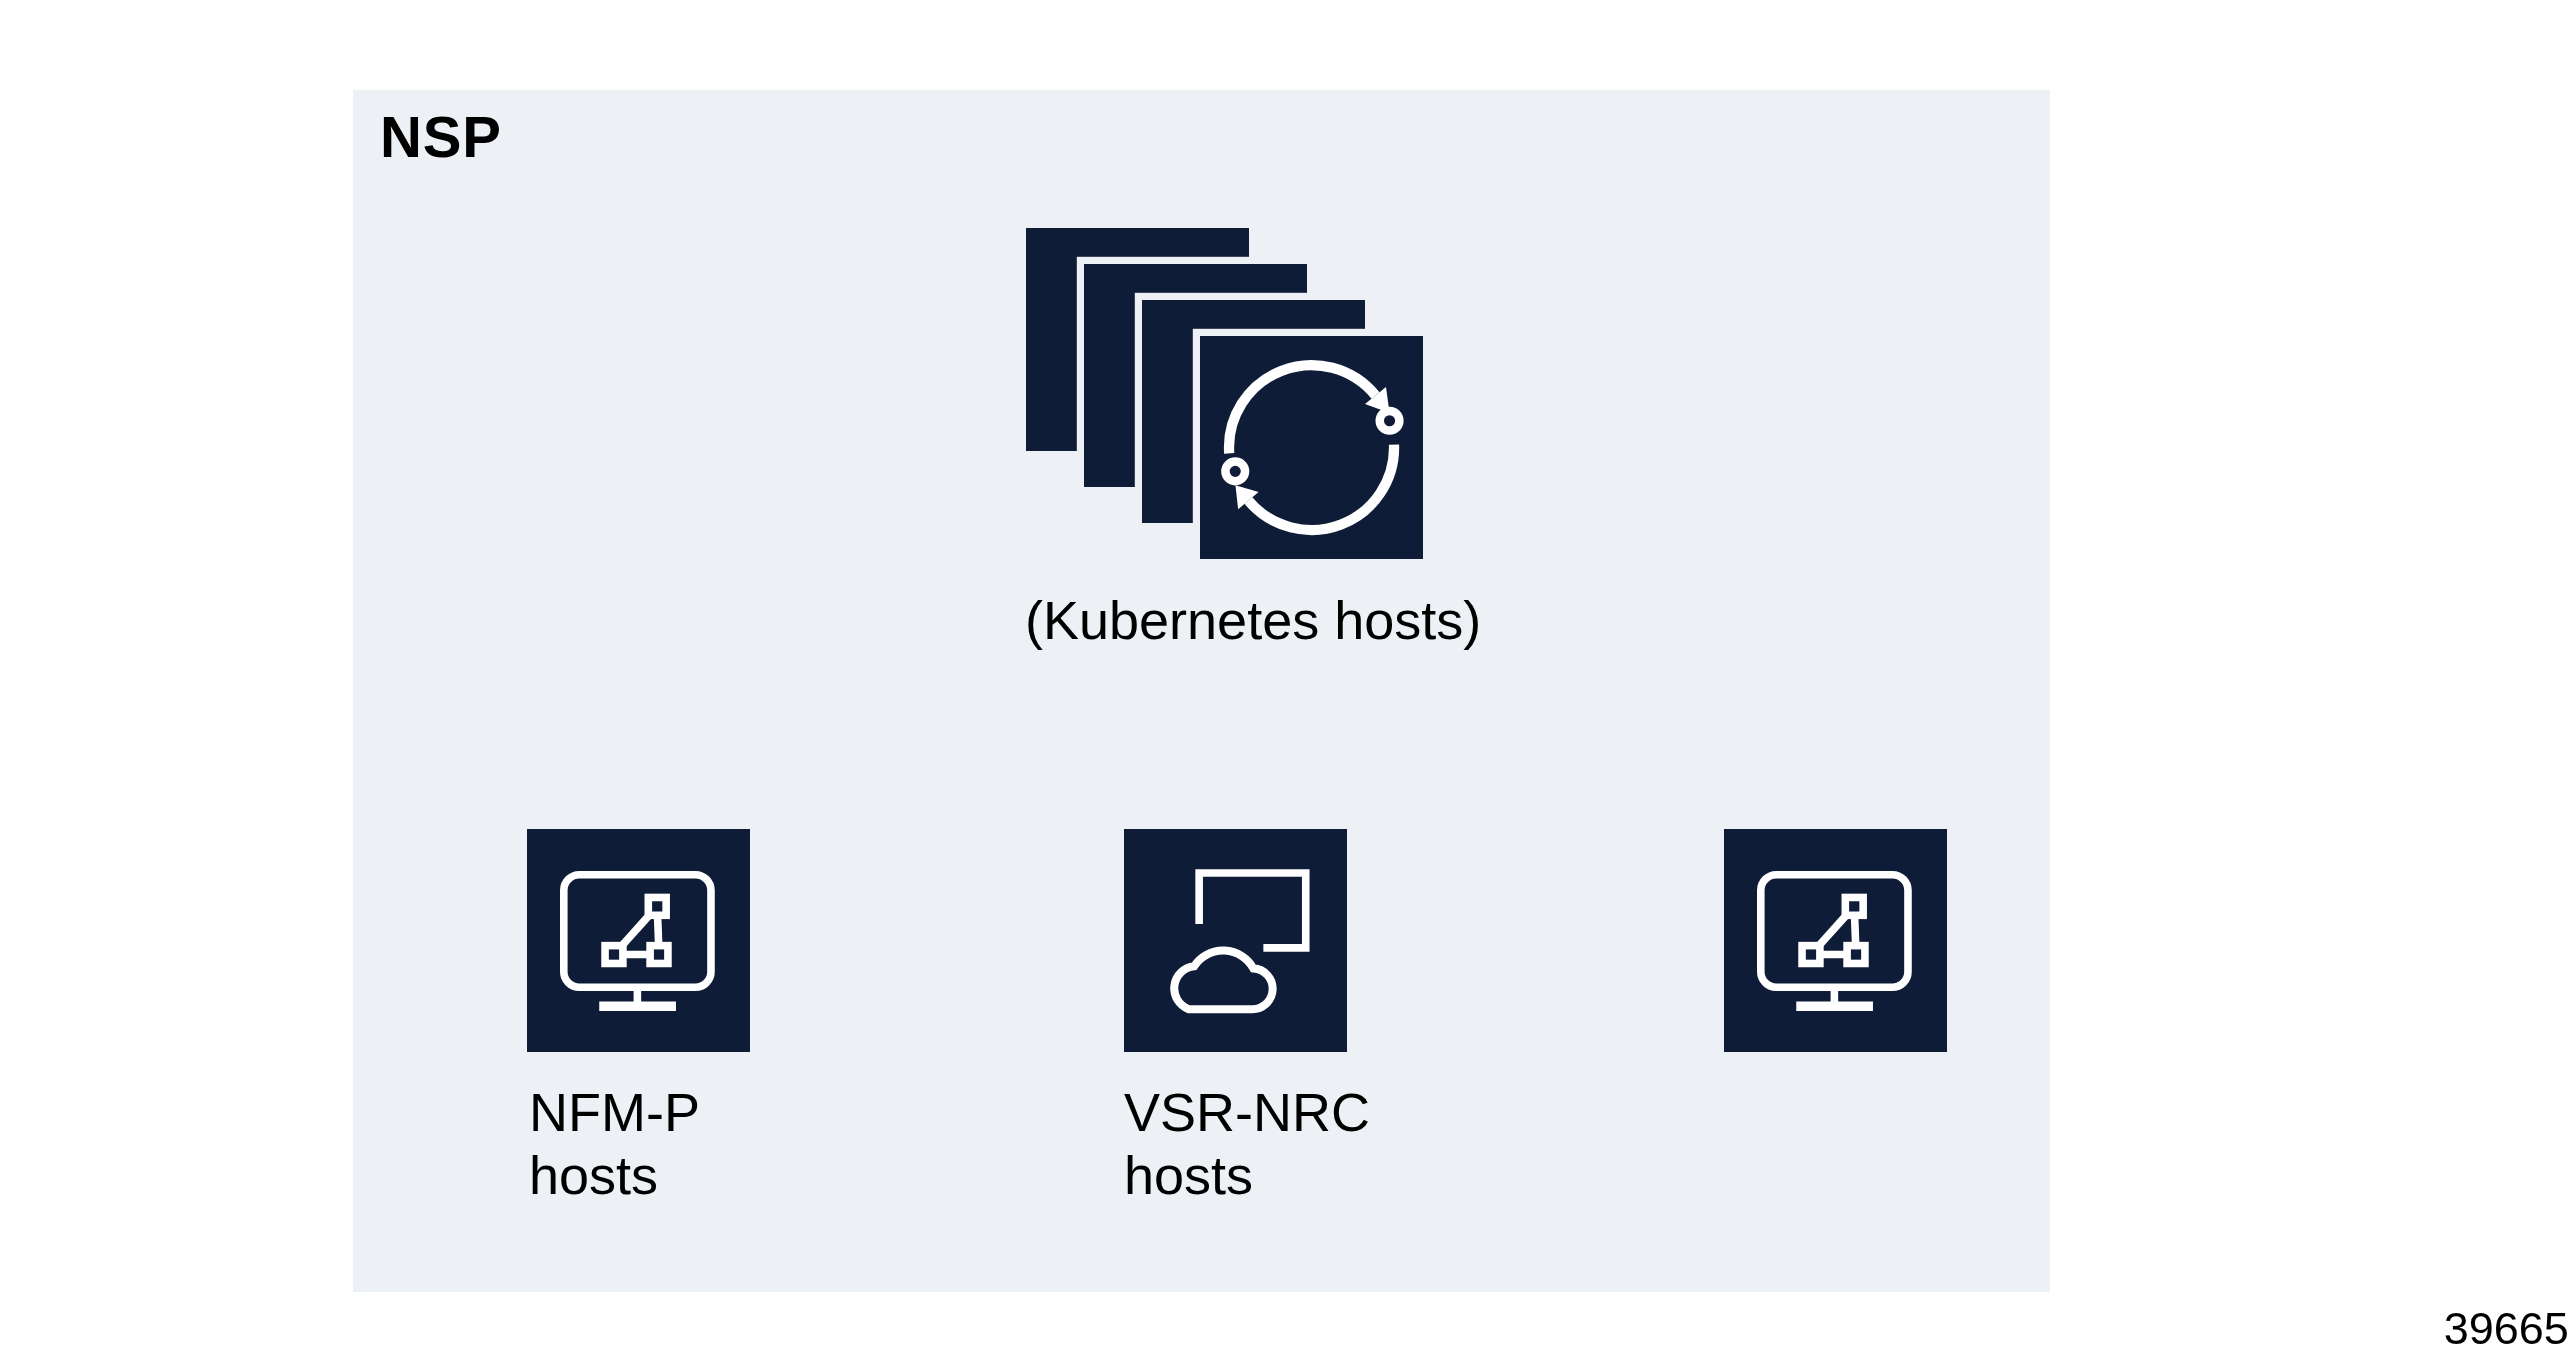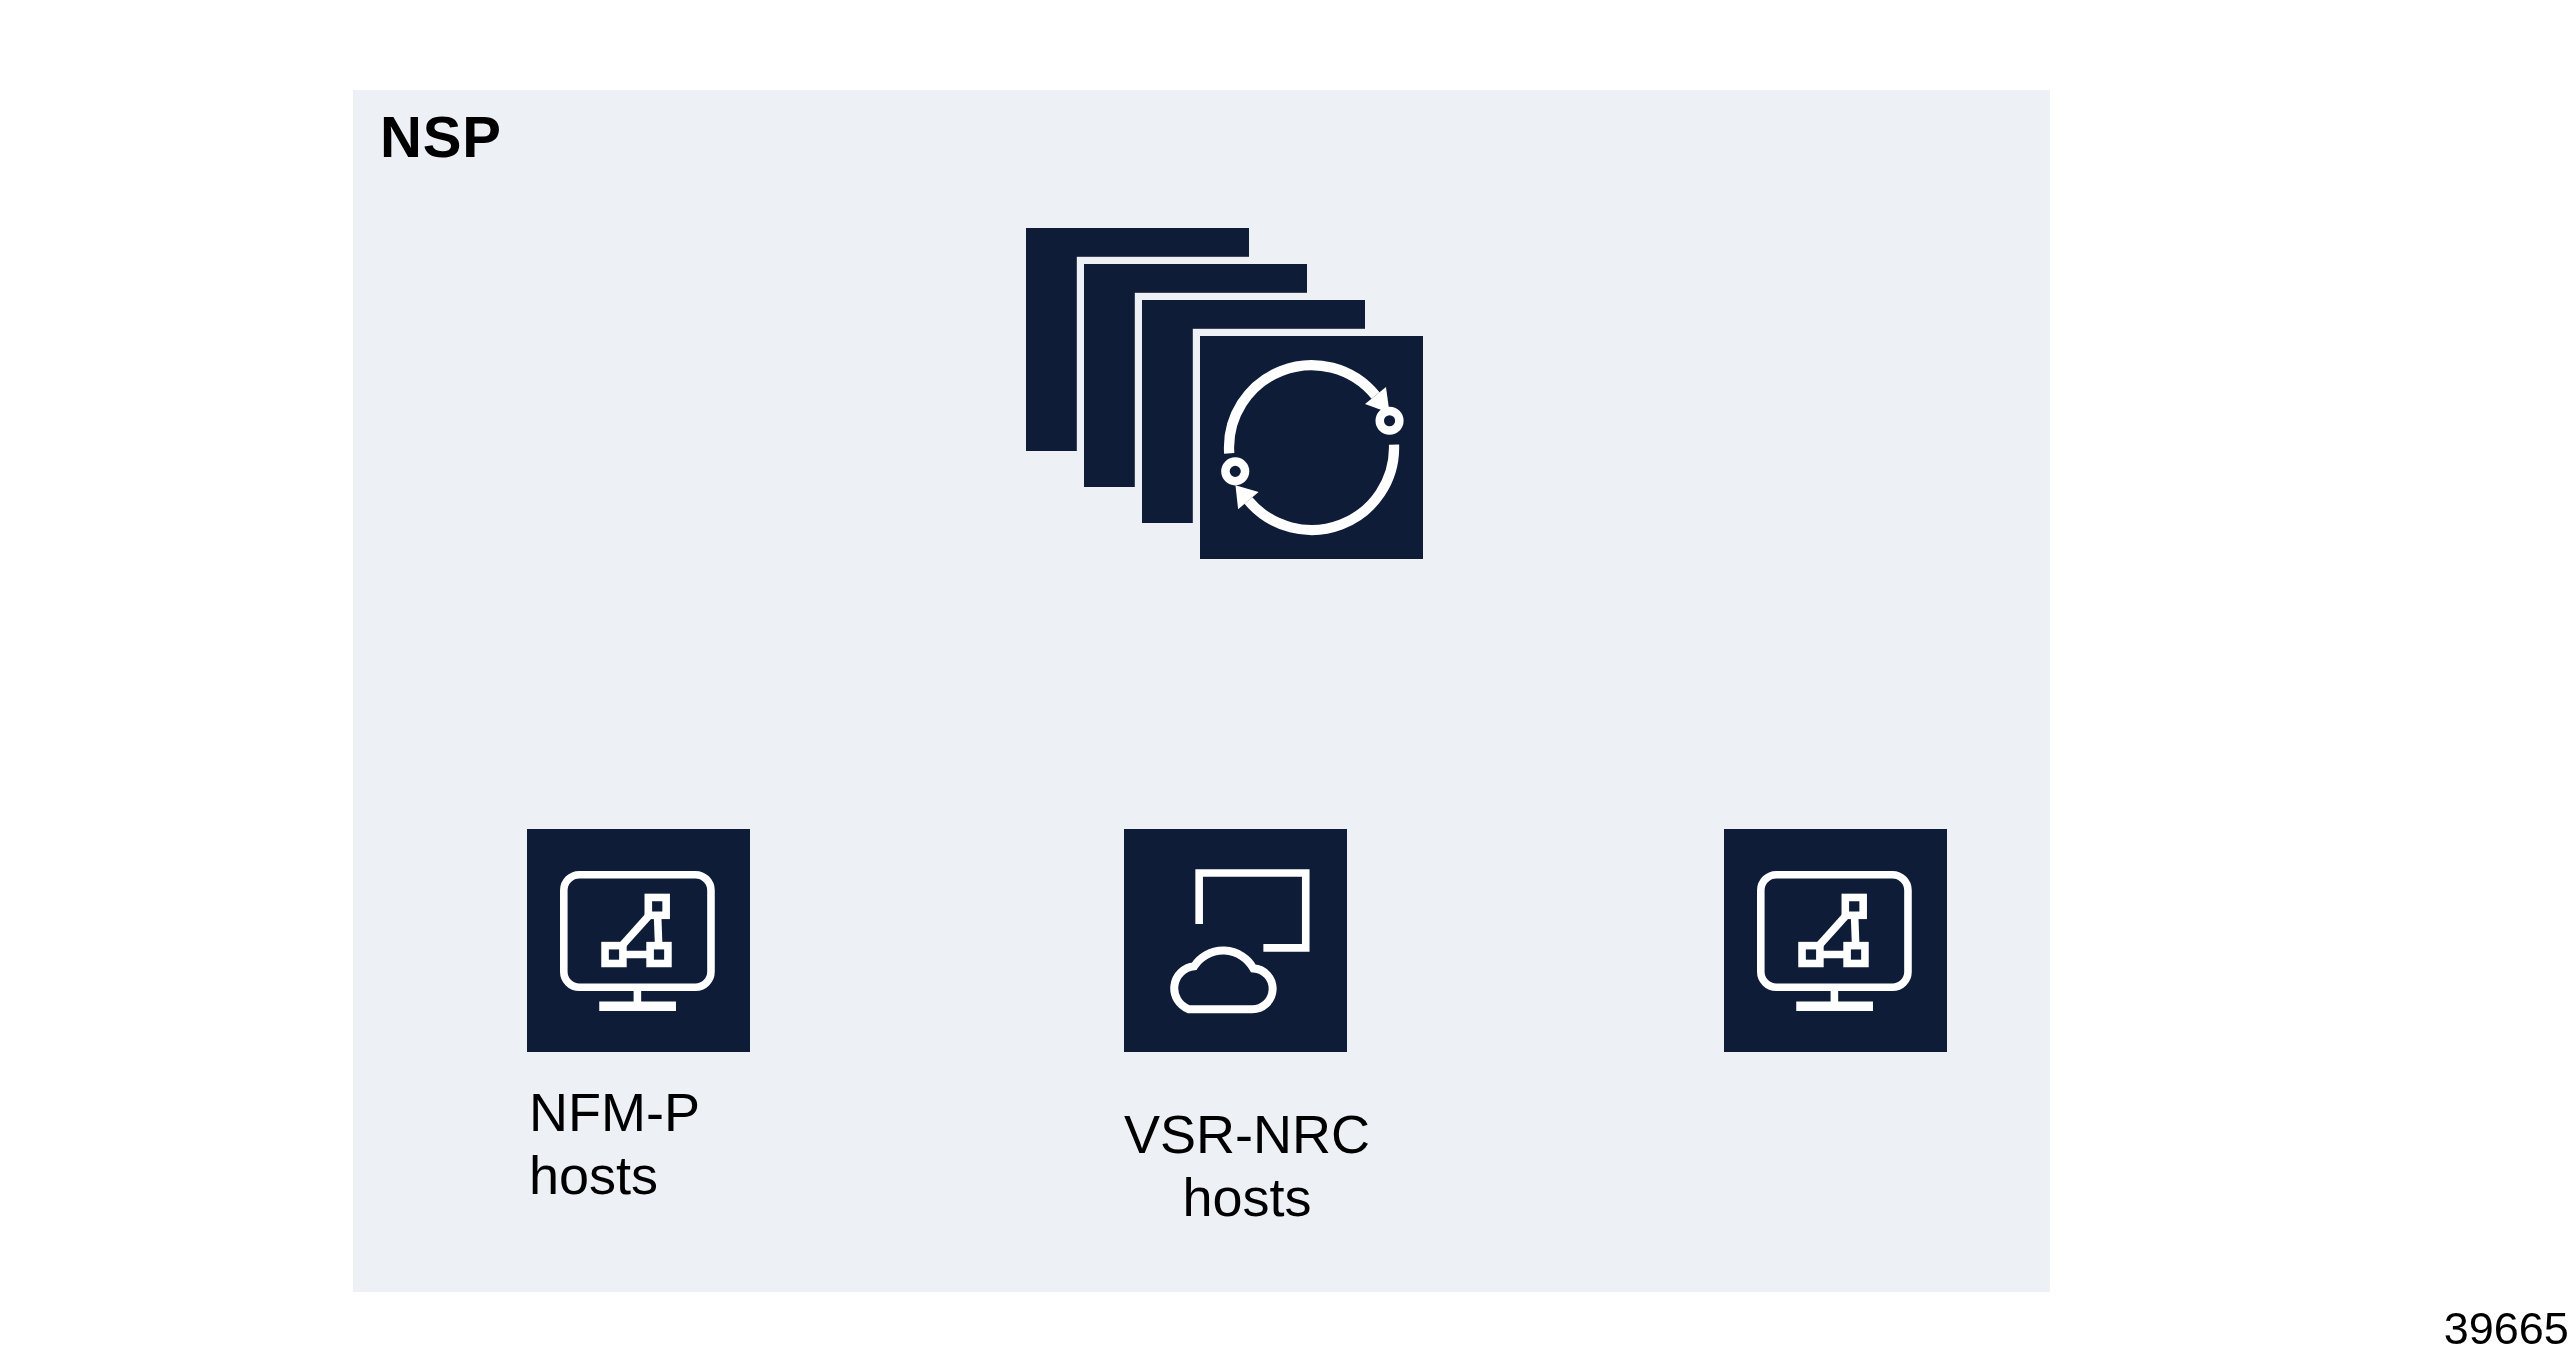--- a/index.html
+++ b/index.html
@@ -38,21 +38,21 @@
   .tile-nfmp { left: 174px;  top: 739px; }
   .tile-vsr  { left: 771px;  top: 739px; }
   .tile-aux  { left: 1371px; top: 739px; }
   
   .label {
     position: absolute; font-size: 54px; line-height: 63px;
     color: #000; white-space: nowrap;
   }
   .cluster-label { left: 672px;  top: 499px; }
   .lbl-nfmp     { left: 176px;  top: 991px; }
-  .lbl-vsr      { left: 771px;  top: 1013px; text-align: center; }
+  .lbl-vsr      { left: 771px;  top: 991px; }
   .lbl-aux      { left: 1372px; top: 991px; }
   .fignum {
     position: absolute; right: 7.2px; top: 1303px;
     font-size: 45px; color: #000; white-space: nowrap; margin-left: 8px;
   }
   
   .wstroke { stroke: #ffffff; fill: none; stroke-width: 3.4; }
   .wthick  { stroke: #ffffff; fill: none; stroke-width: 4.2; }
   .node    { stroke: #ffffff; fill: #0e1c38; stroke-width: 3.4; }
   .arc     { stroke: #ffffff; fill: none; stroke-width: 4.6; }
@@ -76,20 +76,21 @@
         <polygon class="wfill" points="85,34.5 74,30.5 83.4,22.9"></polygon>
         <path class="arc" d="M 87 48.7 A 37 37 0 0 1 21.7 73.8"></path>
         <polygon class="wfill" points="15.9,66.9 26.3,69.9 17.1,77.7"></polygon>
         <circle class="donut" cx="85" cy="38" r="4.4"></circle>
         <circle class="donut" cx="15.8" cy="60.7" r="4.4"></circle>
       </svg>
     </div>
   </div>
 
   <div class="label cluster-label">
+    <div>(Kubernetes hosts)</div>
   </div>
 
   <div class="tile tile-nfmp">
     <svg viewBox="0 0 100 100">
       <rect class="wstroke" x="16.5" y="20.5" width="66" height="50.5" rx="7"></rect>
       <line class="wstroke" x1="49.5" y1="71" x2="49.5" y2="79.5"></line>
       <line class="wthick" x1="32.4" y1="79.5" x2="66.8" y2="79.5"></line>
       <line class="wstroke" x1="39" y1="56.3" x2="58.4" y2="34.7"></line>
       <line class="wstroke" x1="58.4" y1="34.7" x2="59.2" y2="56.3"></line>
       <line class="wstroke" x1="39" y1="56.3" x2="59.2" y2="56.3"></line>

